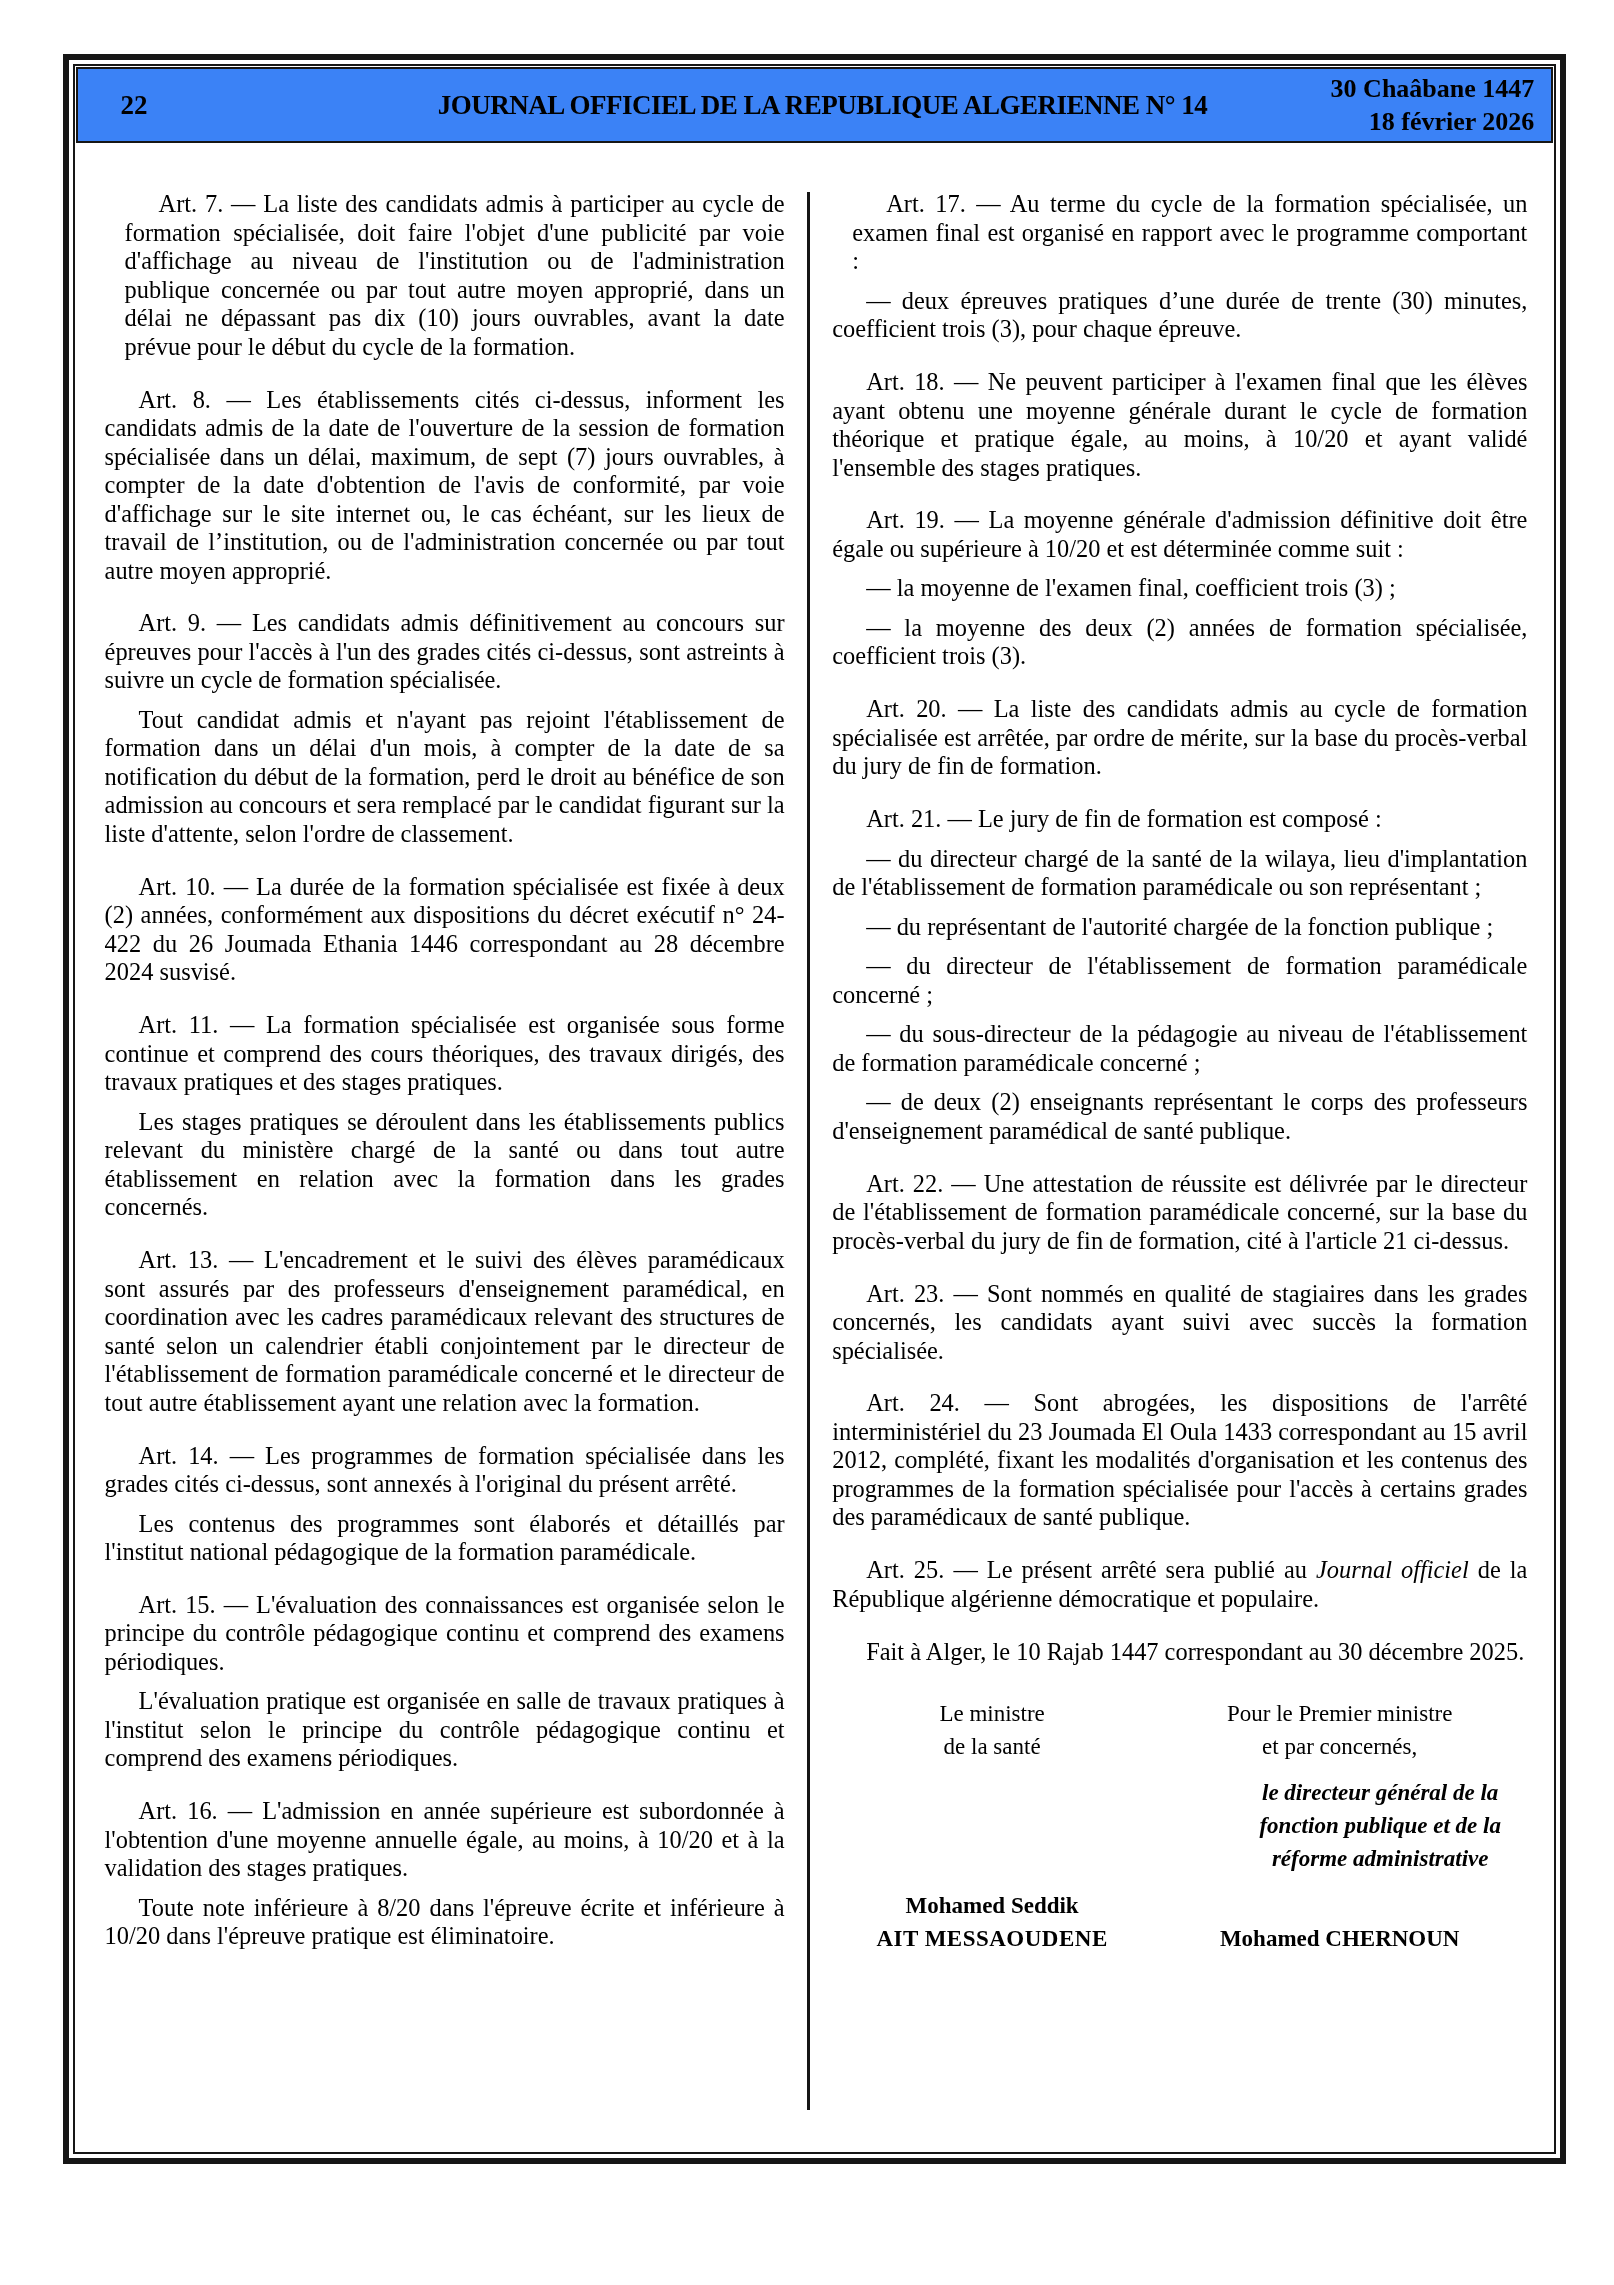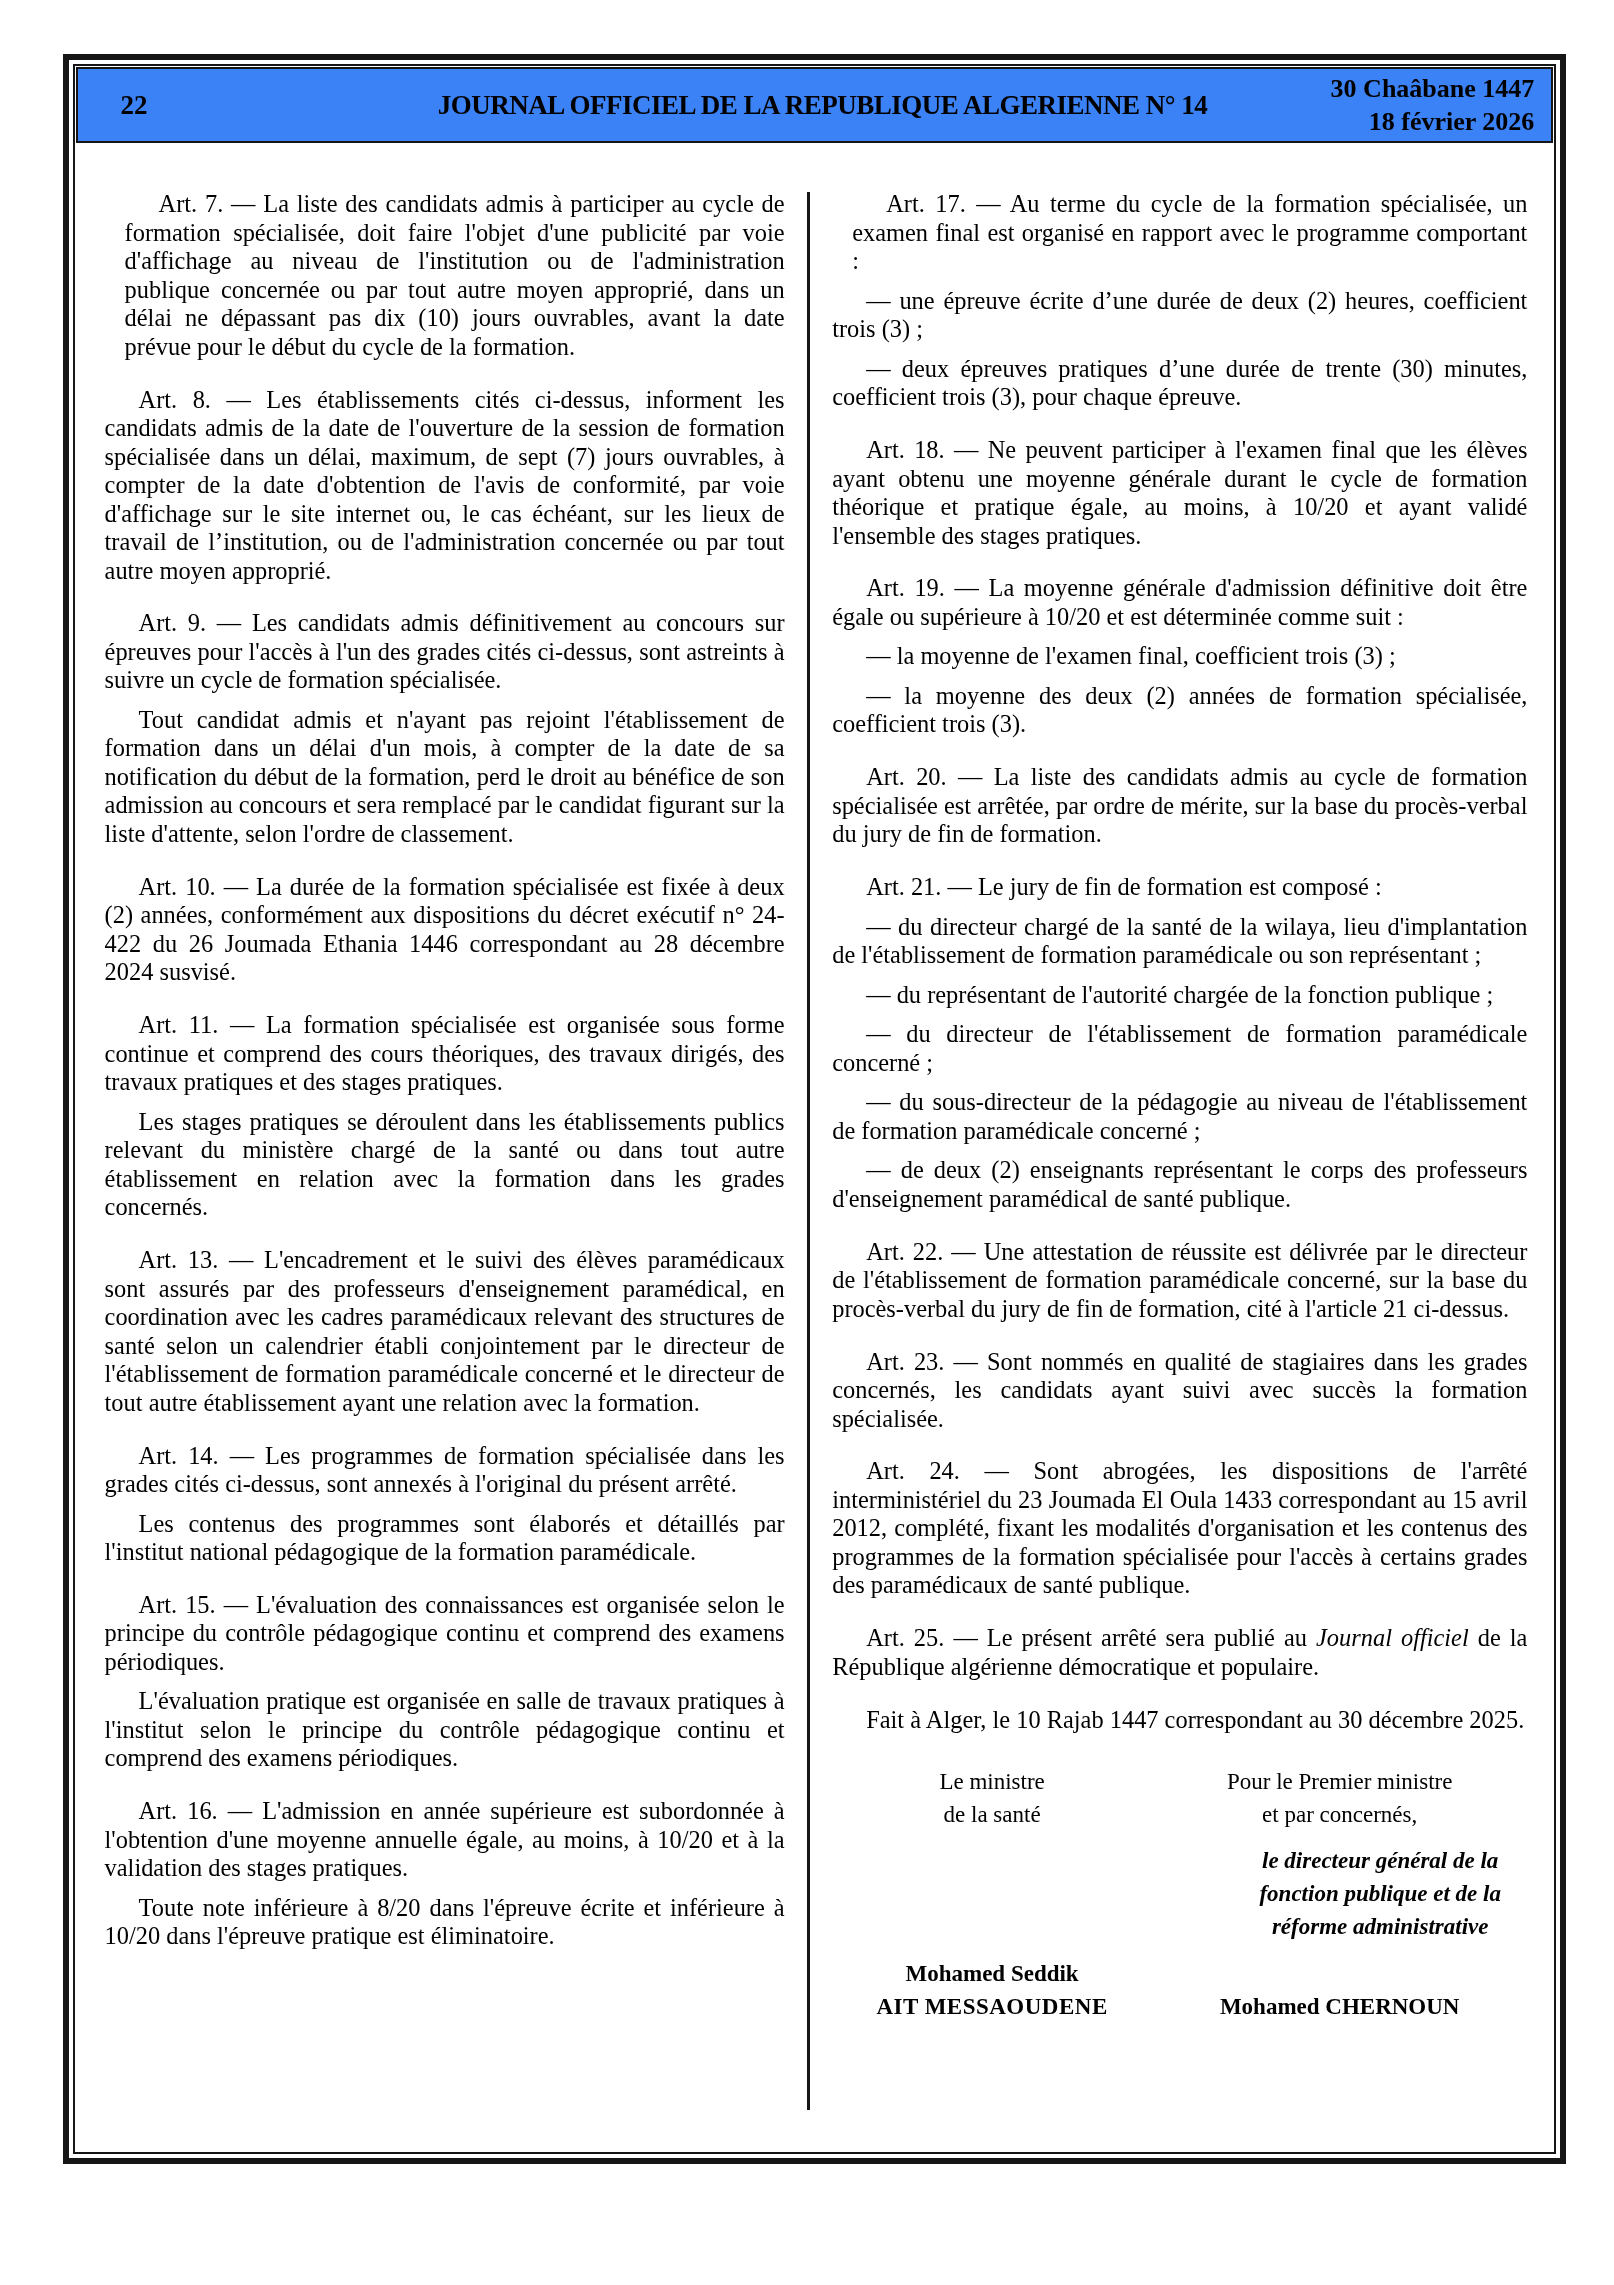--- a/index.html
+++ b/index.html
@@ -88,21 +88,20 @@
           <p class="para body">Les contenus des programmes sont élaborés et détaillés par l'institut national pédagogique de la formation paramédicale.</p>
           <p class="para article">Art. 15. — L'évaluation des connaissances est organisée selon le principe du contrôle pédagogique continu et comprend des examens périodiques.</p>
           <p class="para body">L'évaluation pratique est organisée en salle de travaux pratiques à l'institut selon le principe du contrôle pédagogique continu et comprend des examens périodiques.</p>
           <p class="para article">Art. 16. — L'admission en année supérieure est subordonnée à l'obtention d'une moyenne annuelle égale, au moins, à 10/20 et à la validation des stages pratiques.</p>
           <p class="para body">Toute note inférieure à 8/20 dans l'épreuve écrite et inférieure à 10/20 dans l'épreuve pratique est éliminatoire.</p>
         </div>
       <div class="divider"></div>
       <div class="col col-right">
         <div>
             <p class="para article">Art. 17. — Au terme du cycle de la formation spécialisée, un examen final est organisé en rapport avec le programme comportant :</p>
-            <p class="para body">— une épreuve écrite d’une durée de deux (2) heures, coefficient trois (3) ;</p>
             <p class="para body">— deux épreuves pratiques d’une durée de trente (30) minutes, coefficient trois (3), pour chaque épreuve.</p>
             <p class="para article">Art. 18. — Ne peuvent participer à l'examen final que les élèves ayant obtenu une moyenne générale durant le cycle de formation théorique et pratique égale, au moins, à 10/20 et ayant validé l'ensemble des stages pratiques.</p>
             <p class="para article">Art. 19. — La moyenne générale d'admission définitive doit être égale ou supérieure à 10/20 et est déterminée comme suit :</p>
             <p class="para body">— la moyenne de l'examen final, coefficient trois (3) ;</p>
             <p class="para body">— la moyenne des deux (2) années de formation spécialisée, coefficient trois (3).</p>
             <p class="para article">Art. 20. — La liste des candidats admis au cycle de formation spécialisée est arrêtée, par ordre de mérite, sur la base du procès-verbal du jury de fin de formation.</p>
             <p class="para article">Art. 21. — Le jury de fin de formation est composé :</p>
             <p class="para body">— du directeur chargé de la santé de la wilaya, lieu d'implantation de l'établissement de formation paramédicale ou son représentant ;</p>
             <p class="para body">— du représentant de l'autorité chargée de la fonction publique ;</p>
             <p class="para body">— du directeur de l'établissement de formation paramédicale concerné ;</p>

